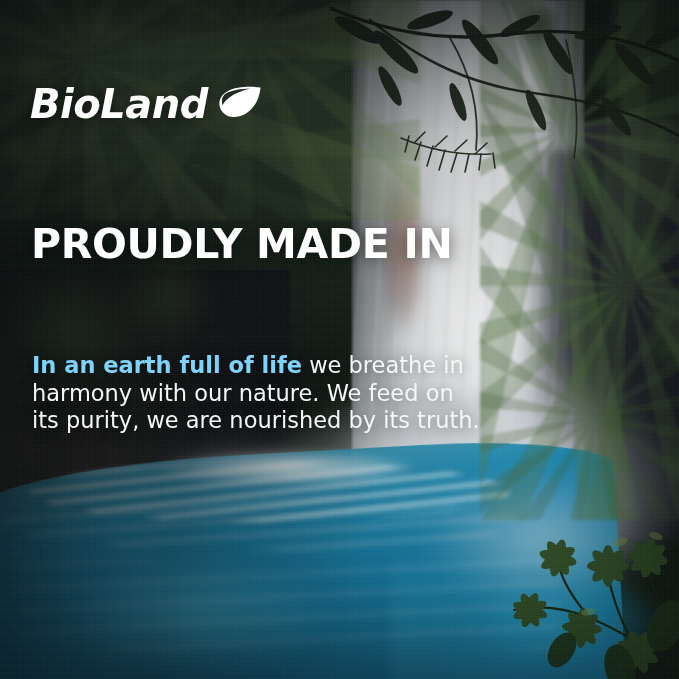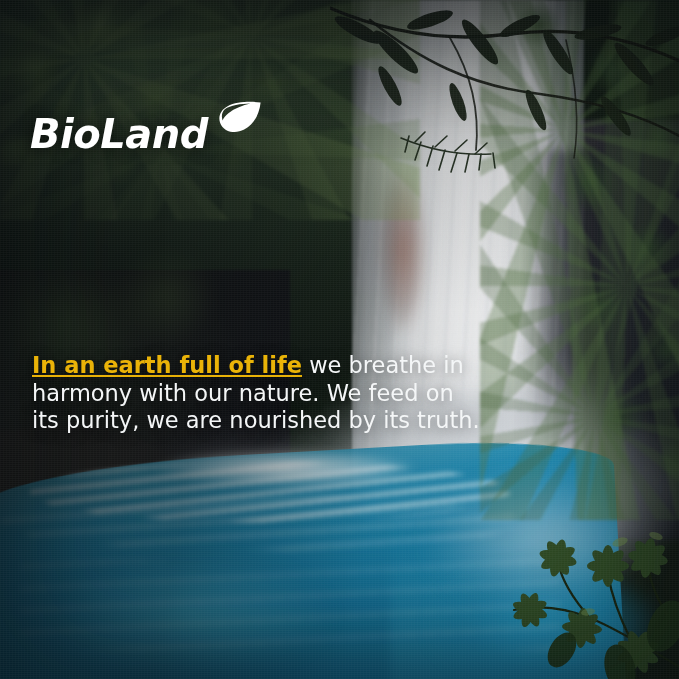--- a/index.html
+++ b/index.html
@@ -288,21 +288,20 @@
 
   .logo{
     position:absolute; left:30px; top:84px;
     display:flex; align-items:center; gap:6px;
     text-shadow:0 2px 14px rgba(0,0,0,.55);
   }
   .logo-word{
     font-size:40px; font-weight:700; font-style:italic;
     color:#ffffff; letter-spacing:-.5px; line-height:1;
     font-family:"DejaVu Sans","Liberation Sans",sans-serif;
-    margin-top:30px;
   }
   .logo-leaf{ display:block; margin-left:2px; }
 
   .headline{
     position:absolute; left:31px; top:222px;
     width:470px;
     font-size:41px; font-weight:700; line-height:45px;
     letter-spacing:-.3px; color:#ffffff;
     text-shadow:0 2px 16px rgba(0,0,0,.5);
     font-family:"DejaVu Sans","Liberation Sans",sans-serif;
@@ -310,21 +309,21 @@
   .headline .hl-line{ display:block; }
 
   .body-copy{
     position:absolute; left:32px; top:352px;
     width:450px;
     font-size:22.5px; font-weight:400; line-height:27.5px;
     color:#f4f6f7;
     text-shadow:0 2px 14px rgba(0,0,0,.55);
     font-family:"DejaVu Sans","Liberation Sans",sans-serif;
   }
-  .body-copy b{ font-weight:700; color:#eab308;text-decoration:underline; }
+  .body-copy b{ font-weight:700; color:#7dd3fc; }
 </style>
 </head>
 <body>
 
 <div id="poster">
 
   <div class="photo">
     <div class="layer bg-base"></div>
     <div class="layer cliff-mid-dark"></div>
     <div class="layer cliff-right"></div>
@@ -476,18 +475,19 @@
         <svg width="46" height="34" viewBox="0 0 46 34">
           <path d="M44.6 2.4 C33 1.2 20 1.8 11.6 6.2 C3.6 10.4 1.2 18.6 5.4 25.4
                    C9.6 32.2 19.6 34 28.2 29.6 C38 24.6 43.4 13.8 44.6 2.4 Z
                    M8.8 9.2 C14.4 5.4 24.6 3.8 34.4 3.6 C26.8 5.4 18.6 8.4 12.4 13.2
                    C9.6 15.4 7.6 17.8 6.6 20.4 C5.2 16.4 5.8 11.8 8.8 9.2 Z" fill="#ffffff"></path>
         </svg>
       </span>
     </div>
 
     <h1 class="headline">
+      <span class="hl-line">PROUDLY MADE IN</span>
     </h1>
 
     <p class="body-copy"><b>In an earth full of life</b><span> we breathe in harmony with our nature. We feed on its purity, we are nourished by its truth.</span></p>
 
   </div>
 </div>
 
 </body></html>

